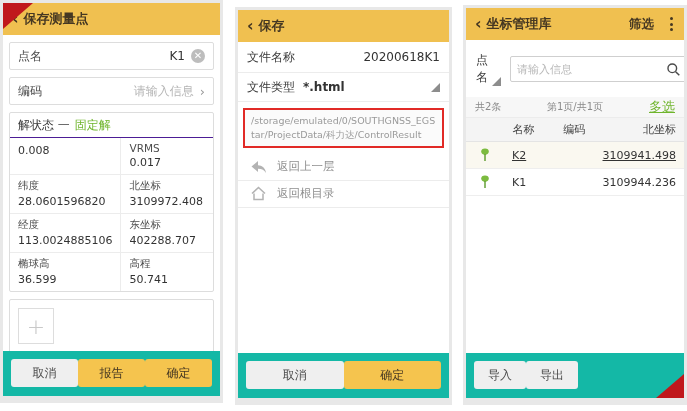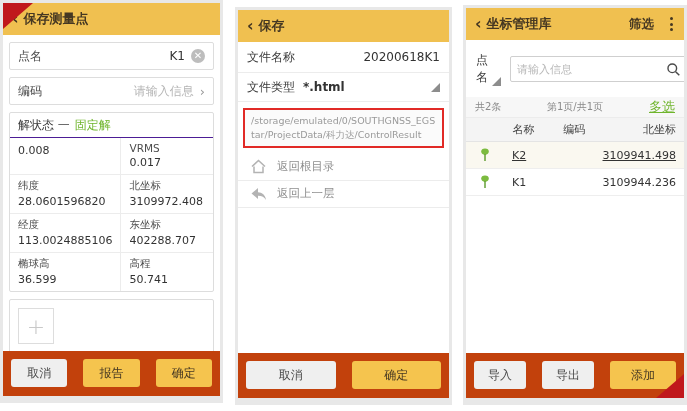--- a/index.html
+++ b/index.html
@@ -37,22 +37,22 @@
   .mval { font-size:11px; color:#333; margin-top:2px; }
   .photobox { border:1px solid #ddd; border-radius:2px; background:#fff; }
   .thumbarea { padding:8px; }
   .plus-thumb { width:36px; height:36px; border:1px solid #ddd; color:#c9c9c9; font-size:22px;
                 display:flex; align-items:center; justify-content:center; font-weight:300; }
   .photobox .divider { height:1px; background:#e7e7e7; }
   .camrow { height:34px; display:flex; align-items:center; justify-content:center; gap:6px; }
   .cambtn { width:24px; height:24px; border:1.5px solid #b5503a; border-radius:50%;
             display:flex; align-items:center; justify-content:center; background:#fff; }
   .camtxt { font-size:11px; }
-  .btnbar { position:absolute; left:0; bottom:0; width:100%; background:#c2410c; padding:8px 8px 9px 8px;
-            display:flex; gap:16px; }
+  .btnbar { position:absolute; left:0; bottom:0; width:100%; background:#14b8a6; padding:8px 8px 9px 8px;
+            display:flex; gap:0; }
   .btn { height:28px; border:none; border-radius:3px; font-size:12px;
          font-family:inherit; color:#453722; display:flex; align-items:center; justify-content:center; }
   .btn.gray { background:#efefef; color:#4a4a4a; }
   .btn.yellow { background:#f5c44e; }
   .btn.flex1 { flex:1; }
   
   .s2-row { display:flex; align-items:center; padding:0 9px; font-size:12px; color:#3c3c3c;
             border-bottom:1px solid #ececec; }
   .s2-row .rlbl { color:#3c3c3c; }
   .s2-row .rval-right { margin-left:auto; color:#333; }
@@ -187,31 +187,31 @@
       <span class="rlbl">文件名称</span>
       <span class="rval-right">20200618K1</span>
     </div>
     <div class="s2-row" style="height:29px;">
       <span class="rlbl">文件类型</span>
       <span class="rval-left">*.html</span>
       <span class="tri-corner" style="margin-left:auto;"></span>
     </div>
     <div class="pathbox">/storage/emulated/0/SOUTHGNSS_EGStar/ProjectData/科力达/ControlResult</div>
     <div class="navrow">
+      <svg width="17" height="14" viewBox="0 0 17 14">
+        <path d="M8 1 L1.5 6.5 L8 12 L8 8.8 C12 8.8 14.5 10.3 16 13 C15.6 8 12 5.2 8 5.2 Z" fill="#b3b3b3"></path>
+      </svg>
+      <span>返回上一层</span>
+    </div>
+    <div class="navrow">
       <svg width="17" height="15" viewBox="0 0 17 15">
         <path d="M2 7.5 L8.5 1.5 L15 7.5" fill="none" stroke="#b3b3b3" stroke-width="1.6"></path>
         <path d="M4 7.5 V13.5 H13 V7.5" fill="none" stroke="#b3b3b3" stroke-width="1.5"></path>
       </svg>
       <span>返回根目录</span>
-    </div>
-    <div class="navrow">
-      <svg width="17" height="14" viewBox="0 0 17 14">
-        <path d="M8 1 L1.5 6.5 L8 12 L8 8.8 C12 8.8 14.5 10.3 16 13 C15.6 8 12 5.2 8 5.2 Z" fill="#b3b3b3"></path>
-      </svg>
-      <span>返回上一层</span>
     </div>
     <div class="btnbar">
       <button class="btn gray flex1">取消</button>
       <button class="btn yellow flex1">确定</button>
     </div>
   </div>
 </div>
 
 <div class="frame" style="left:463px; top:5px; width:224px; height:400px;">
   <div class="card">
@@ -270,16 +270,15 @@
           <rect x="4.3" y="6" width="1.4" height="7" fill="#5a9a2a"></rect>
         </svg>
       </span>
       <span class="c-name">K1</span>
       <span class="c-code"></span>
       <span class="c-north">3109944.236</span>
     </div>
     <div class="btnbar">
       <button class="btn gray" style="width:52px;">导入</button>
       <button class="btn gray" style="width:52px;">导出</button>
-      <button class="btn yellow flex1">添加</button>
     </div>
   </div>
 </div>
 
 </body></html>

